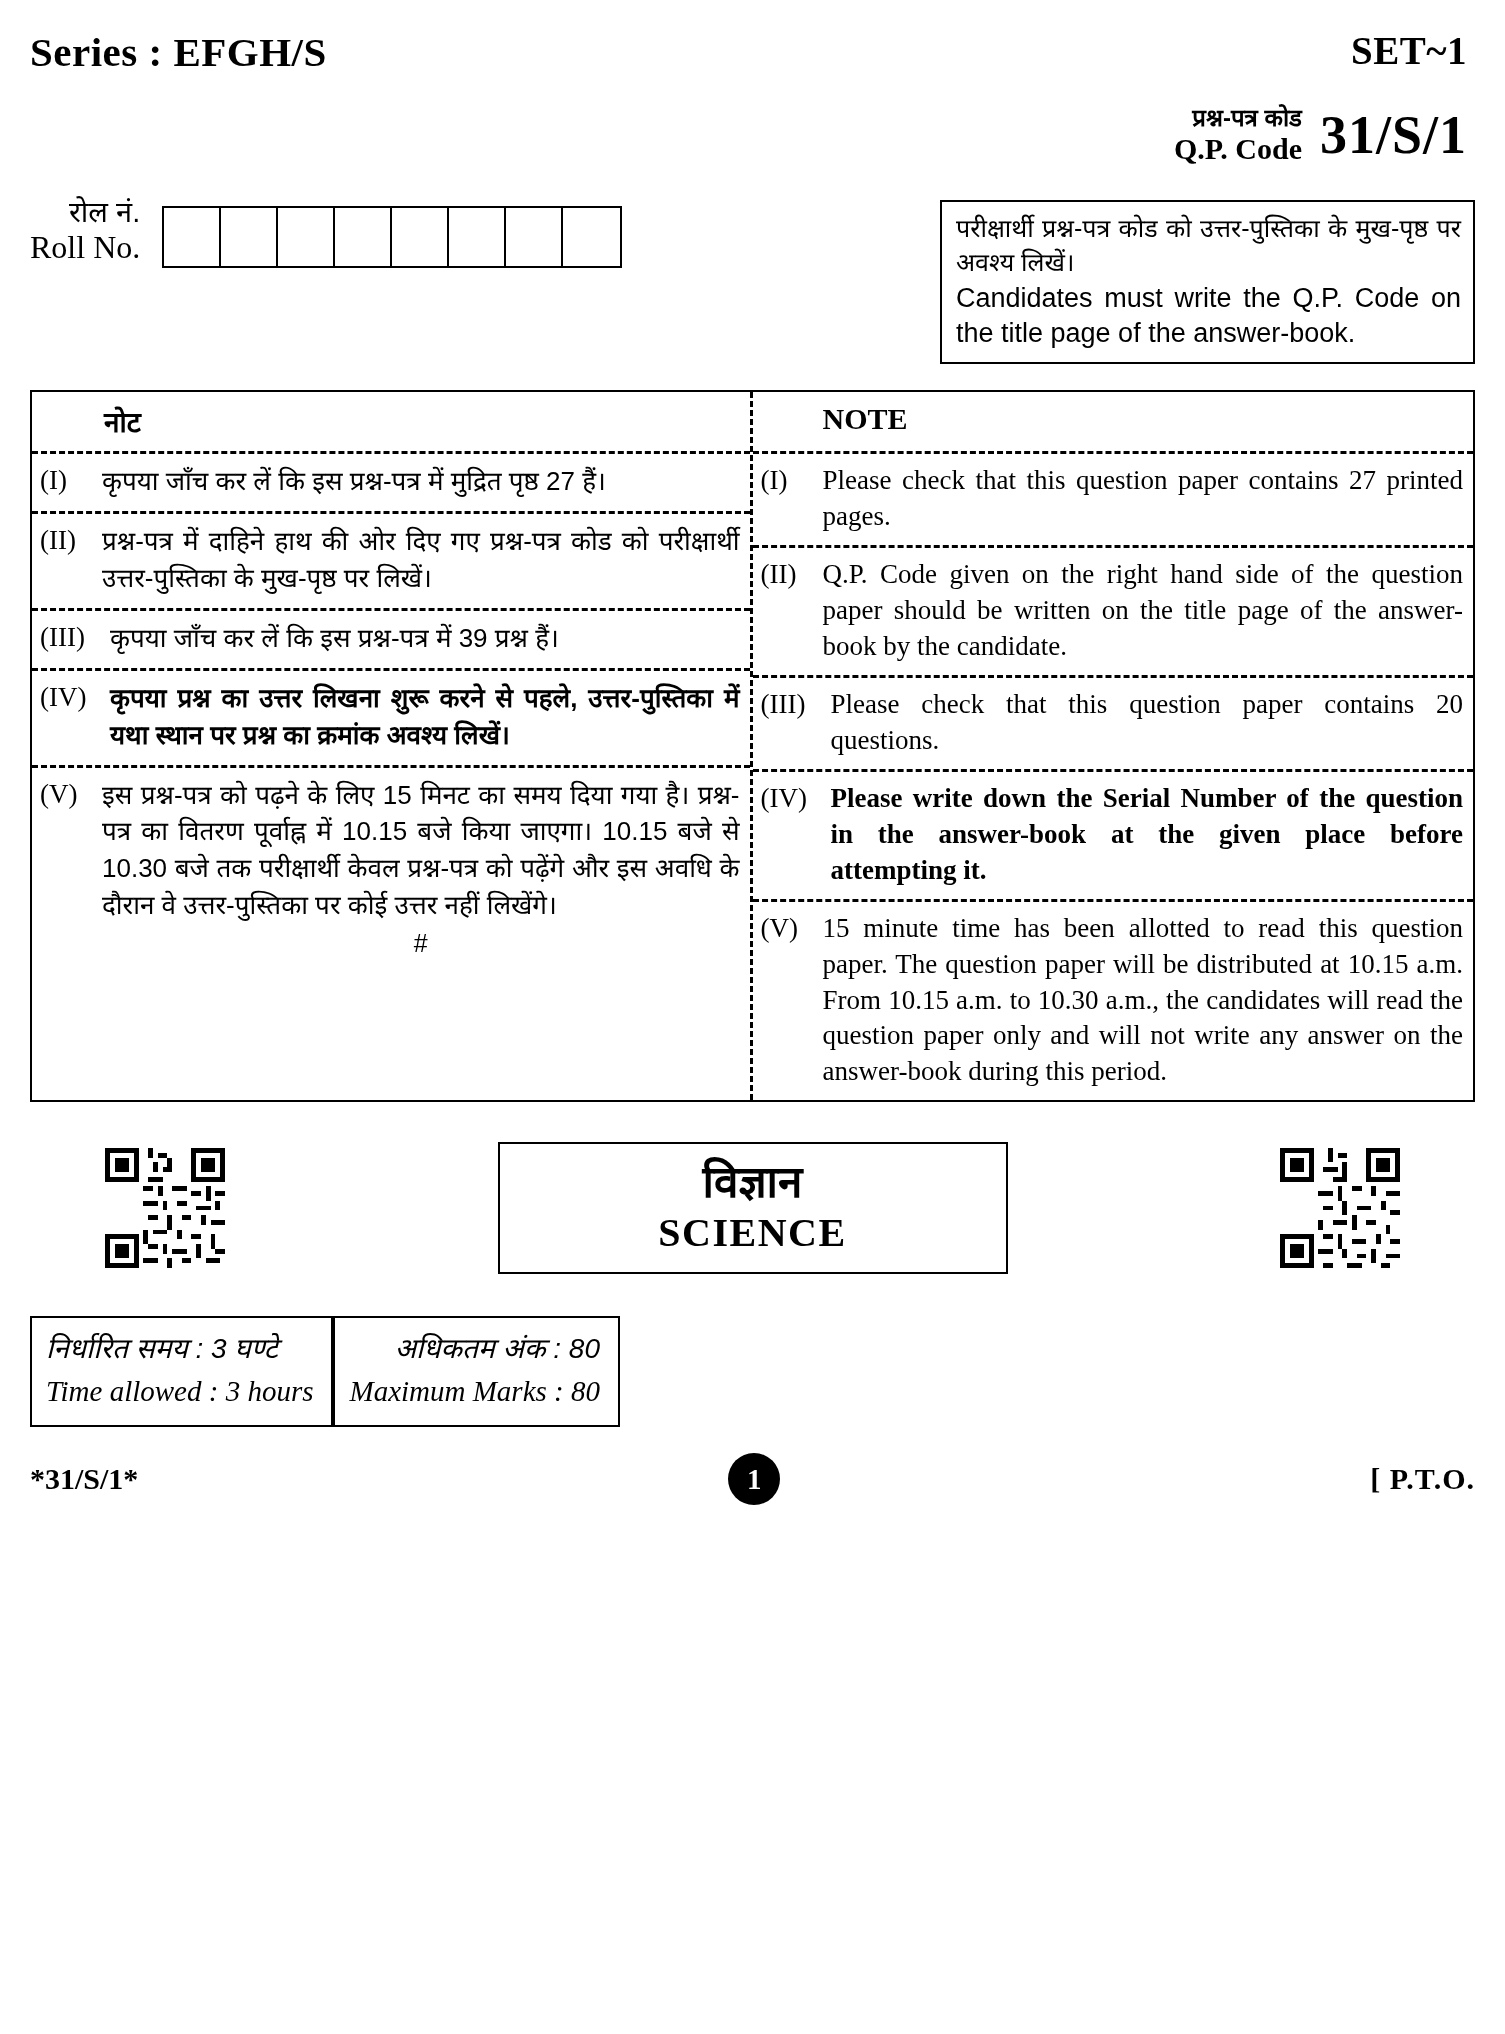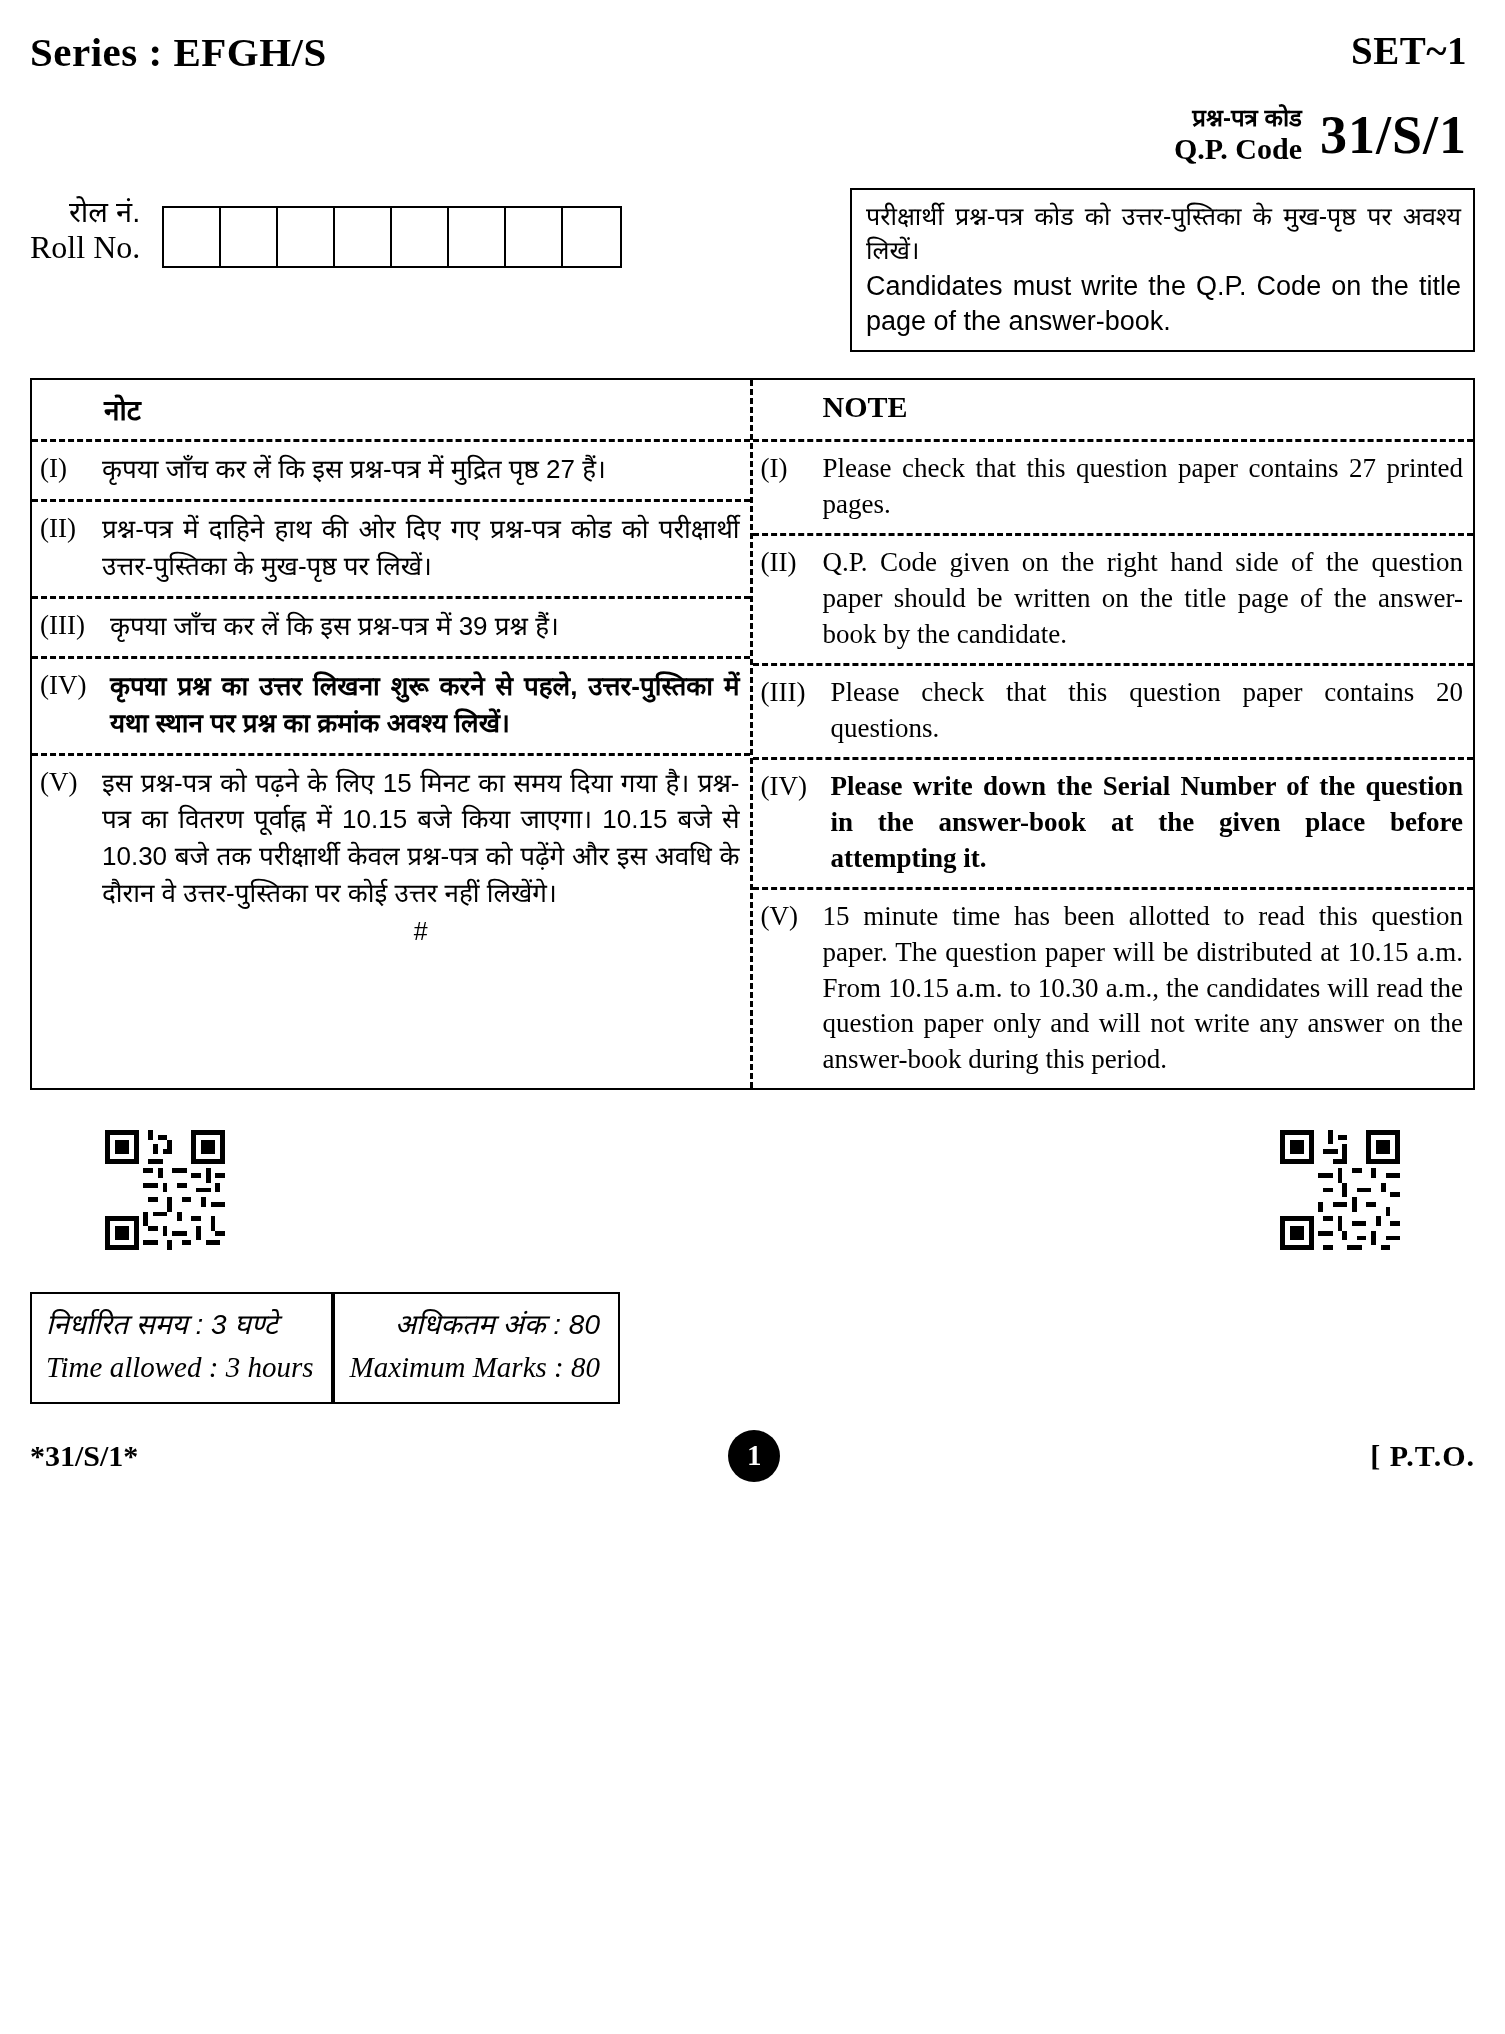--- a/index.html
+++ b/index.html
@@ -24,21 +24,21 @@
 
   
   .mid-row{display:flex;align-items:flex-start;margin-top:22px;}
   .roll-label{line-height:1.15;padding-top:8px;}
   .roll-hi{font-size:29px;font-family:"Liberation Sans","DejaVu Sans",sans-serif;text-align:right;}
   .roll-en{font-size:32px;}
   .roll-boxes{display:flex;margin-left:22px;margin-top:18px;border:2.5px solid #000;}
   .roll-cell{width:57px;height:58px;border-right:2.5px solid #000;box-sizing:border-box;}
   .roll-cell:last-child{border-right:none;}
 
-  .cand-box{margin-left:auto;width:625px;border:2.5px solid #000;padding:10px 12px 12px 14px;box-sizing:border-box;}
+  .cand-box{margin-left:auto;width:535px;border:2.5px solid #000;padding:10px 12px 12px 14px;box-sizing:border-box;margin-top:12px;}
   .cand-hi{font-size:25px;line-height:1.34;font-family:"Liberation Sans","DejaVu Sans",sans-serif;text-align:justify;}
   .cand-en{font-size:27px;line-height:1.28;font-family:"Liberation Sans","DejaVu Sans",sans-serif;text-align:justify;margin-top:2px;}
 
   
   .note-table{margin-top:26px;border:2.5px solid #000;display:flex;box-sizing:border-box;}
   .note-col{width:50%;box-sizing:border-box;}
   .note-col.left{border-right:3px dashed #000;}
   .note-head{padding:10px 0 12px 70px;font-size:30px;font-weight:bold;border-bottom:3px dashed #000;box-sizing:border-box;height:62px;}
   .note-head.hi{font-family:Liberation Sans, sans-serif;font-size:28px;padding-left:72px;}
   .note-row{display:flex;border-bottom:3px dashed #000;box-sizing:border-box;padding:9px 10px 11px 8px;}
@@ -213,20 +213,24 @@
         <rect x="14" y="21" width="3" height="1"></rect>
           <rect x="19" y="20" width="1" height="3"></rect>
         <rect x="23" y="21" width="2" height="1"></rect>
         <rect x="8" y="23" width="3" height="1"></rect>
           <rect x="13" y="23" width="1" height="2"></rect>
         <rect x="16" y="23" width="2" height="1"></rect>
           <rect x="21" y="23" width="3" height="1"></rect>
       </g>
     </svg>
 
+    <div class="subject-box">
+      <div class="subj-hi">विज्ञान</div>
+      <div class="subj-en">SCIENCE</div>
+    </div>
 
     <svg class="qr" viewBox="0 0 25 25" shape-rendering="crispEdges">
       <rect width="25" height="25" fill="#fff"></rect>
       <g fill="#000">
         <rect x="0" y="0" width="7" height="1"></rect>
           <rect x="0" y="0" width="1" height="7"></rect>
         <rect x="6" y="0" width="1" height="7"></rect>
           <rect x="0" y="6" width="7" height="1"></rect>
         <rect x="2" y="2" width="3" height="3"></rect>
         <rect x="18" y="0" width="7" height="1"></rect>

